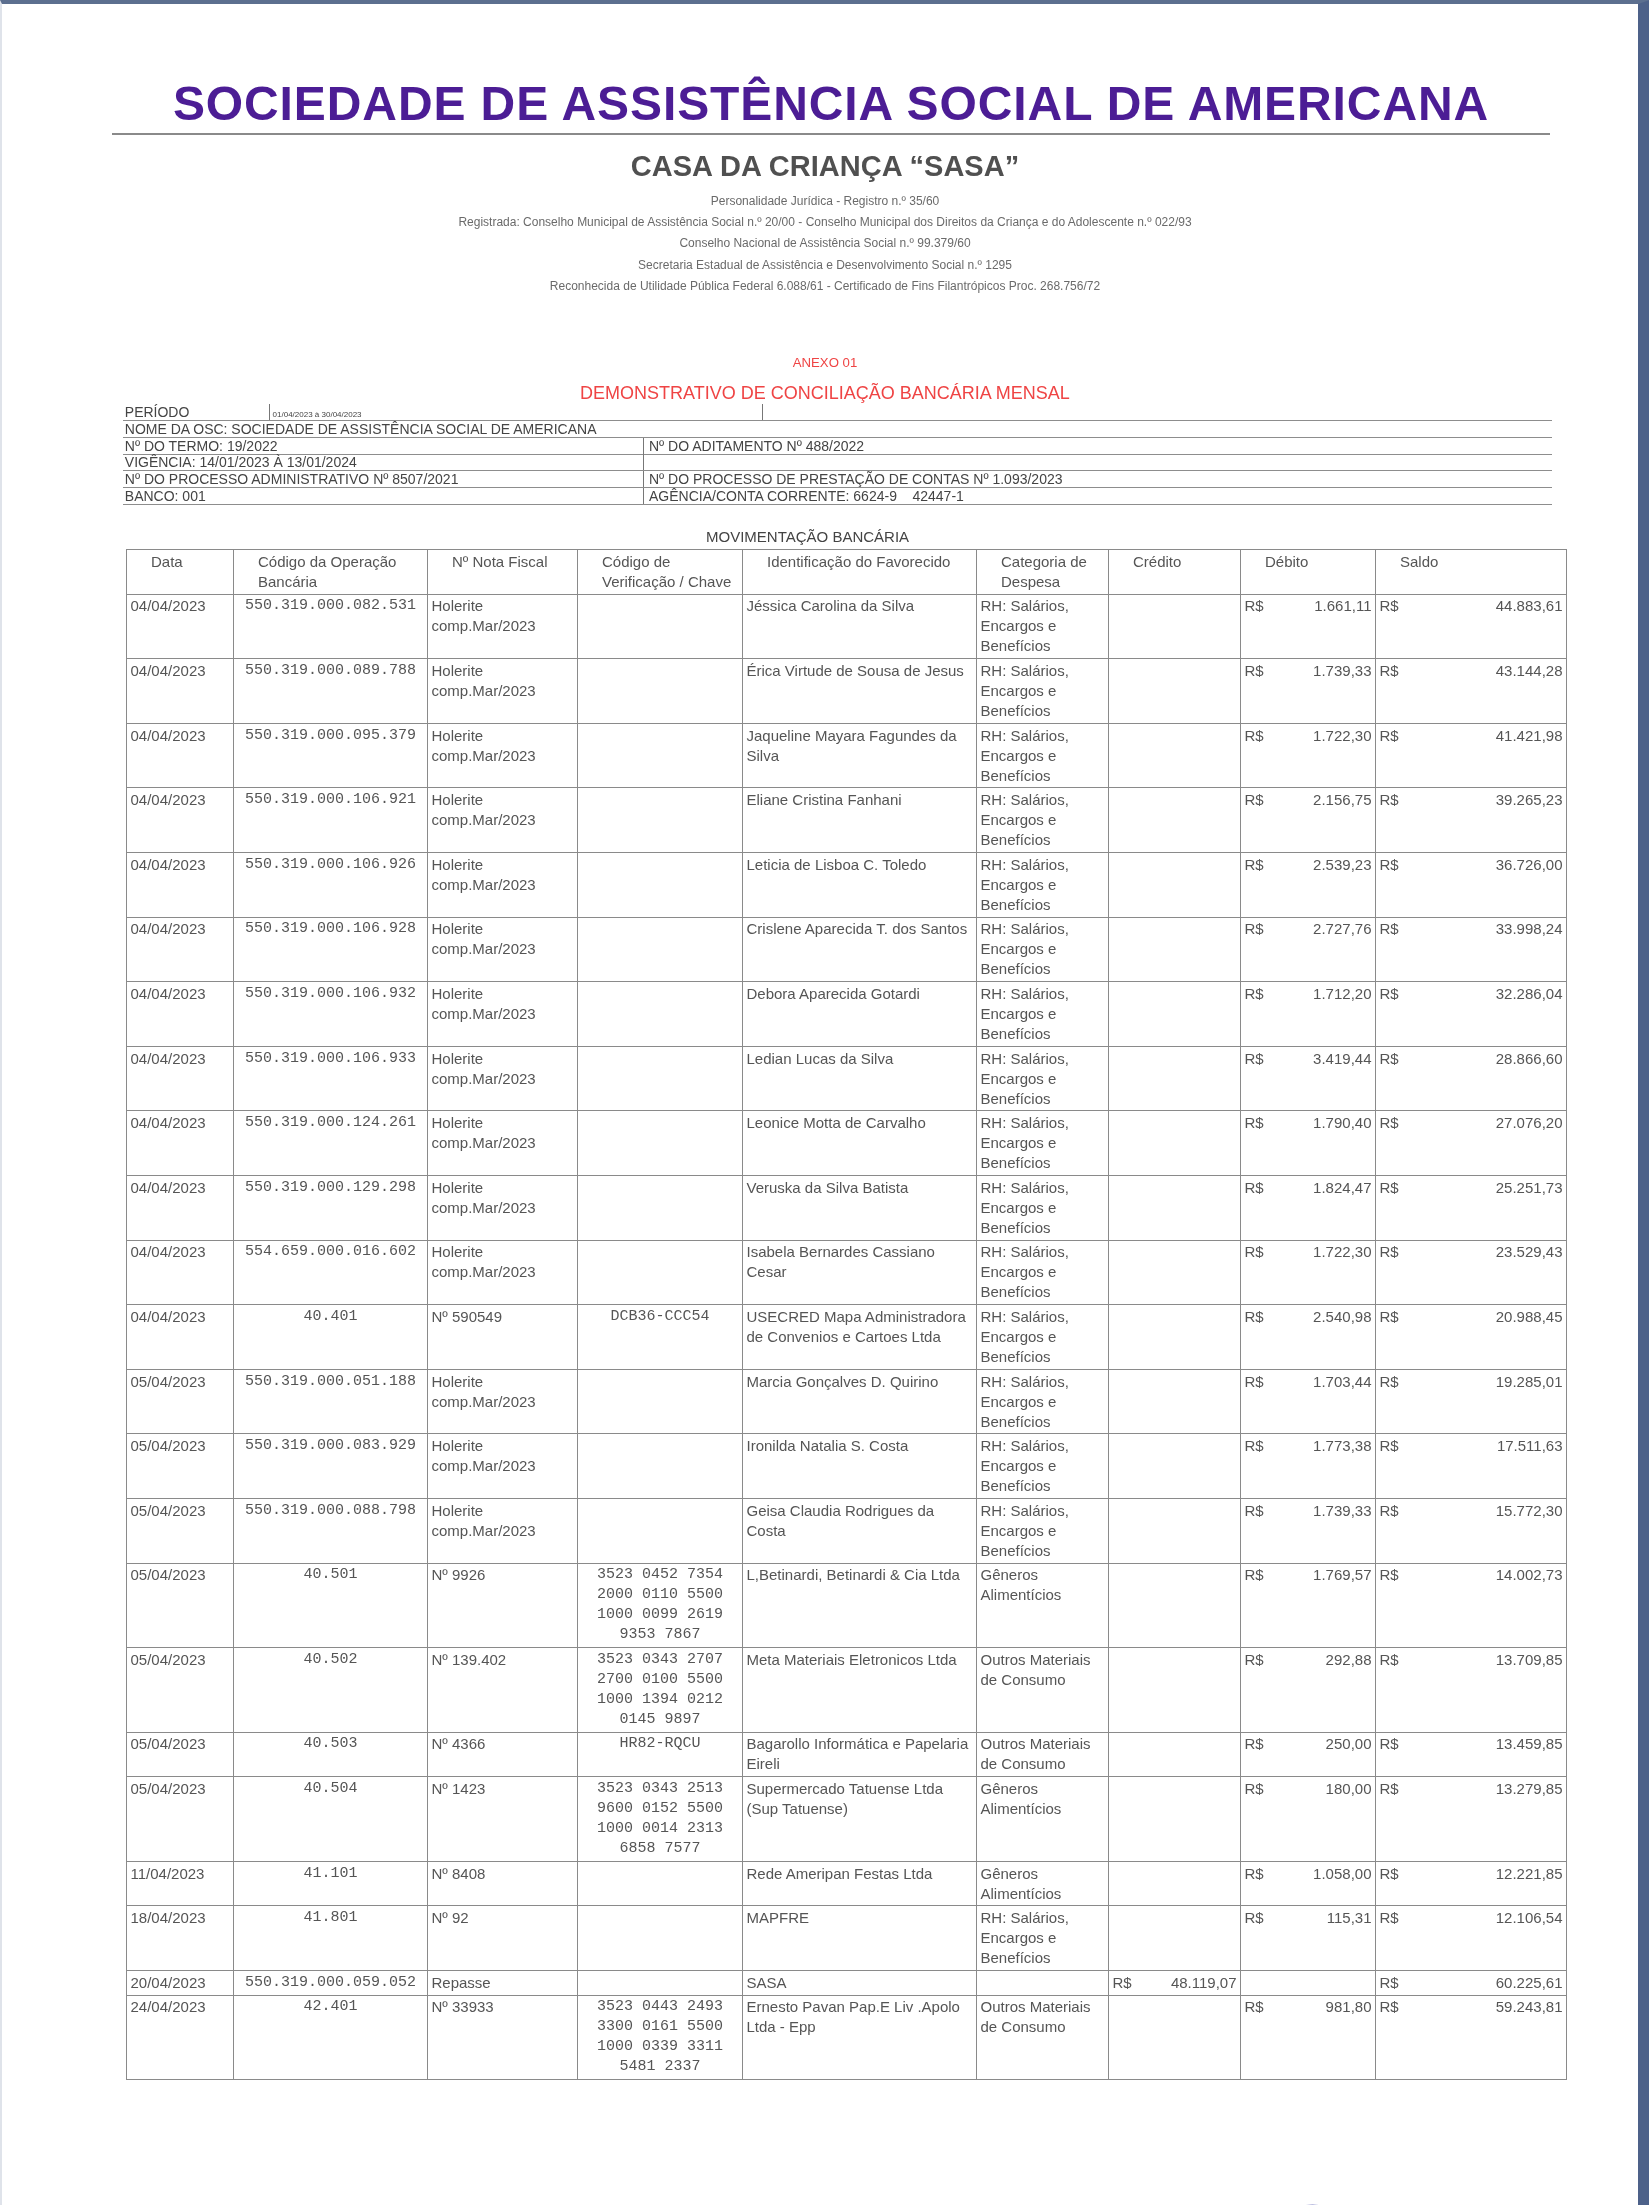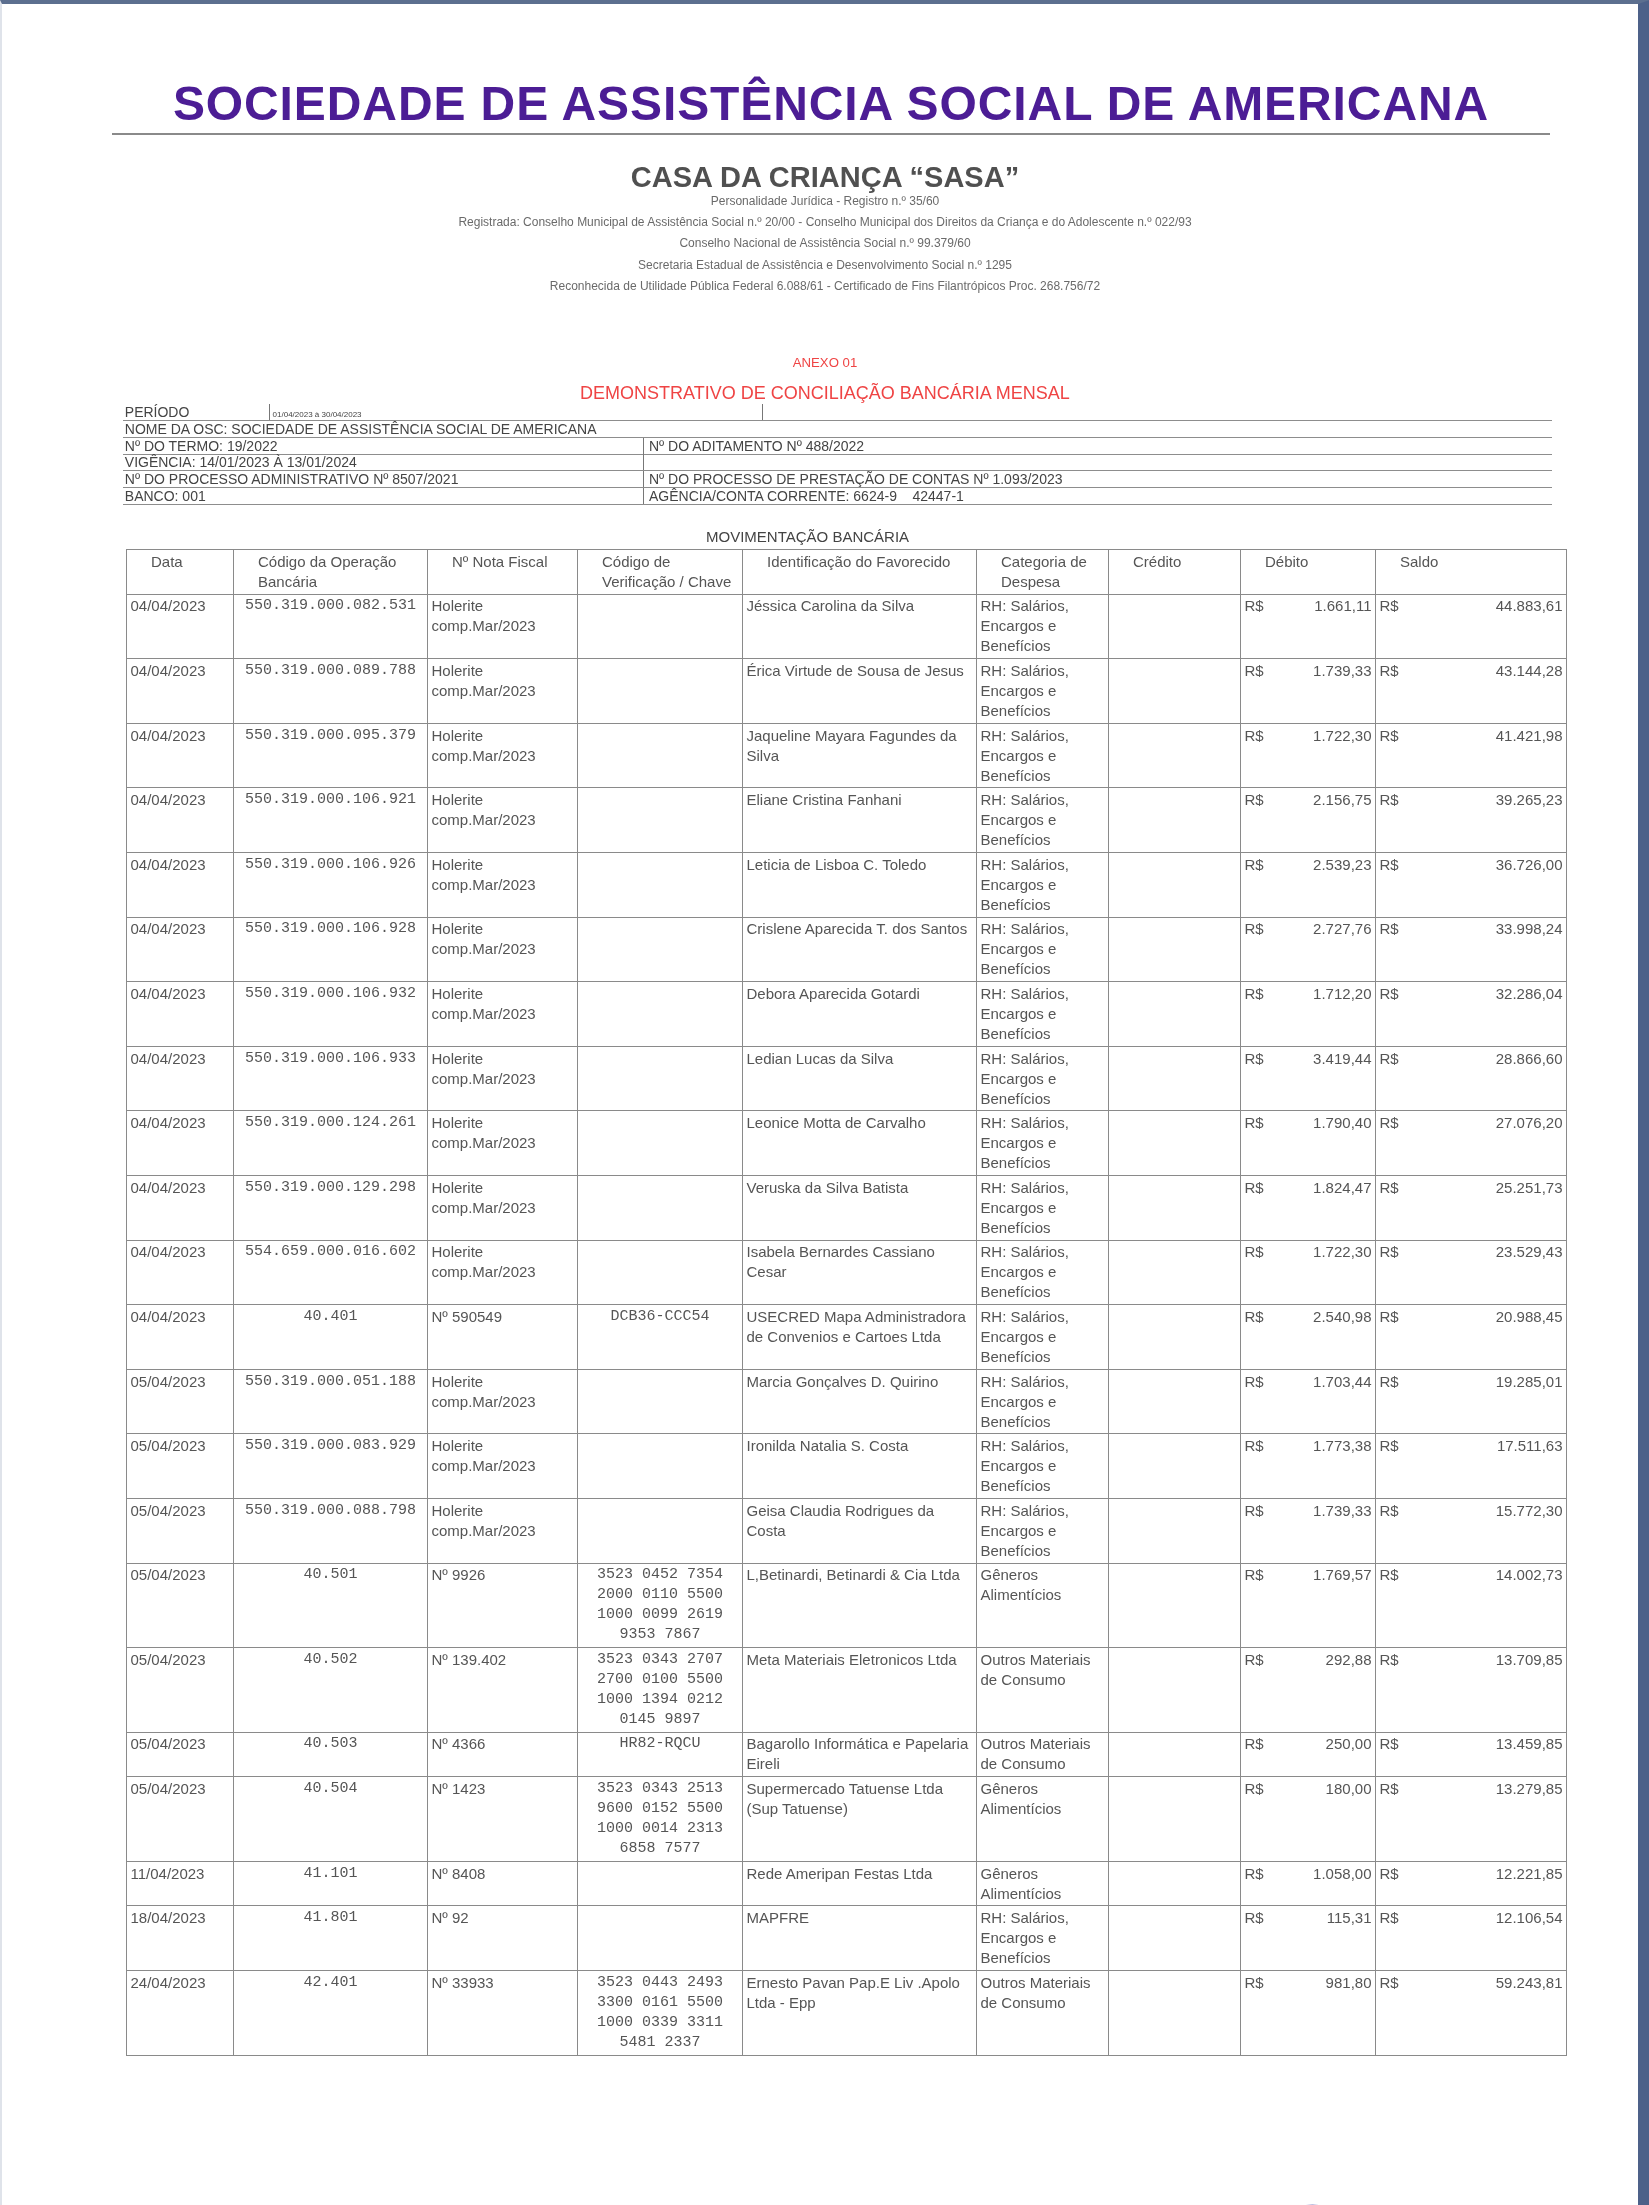--- a/index.html
+++ b/index.html
@@ -17,21 +17,21 @@
     border-bottom:15px solid #46577a;
     border-left:2.6px solid #dfe3ea;
     pointer-events:none;
   }
   .org-title {
     position:absolute; left:112px; top:77px; width:1438px;
     font-size:48px; letter-spacing:0.9px; font-weight:bold; color:#4c1d95;
     text-align:center; line-height:53px;
     border-bottom:2.6px solid #8a8a8a; padding-bottom:3px;
   }
-  .sub-title { position:absolute; left:0; top:150px; width:1650px; font-size:29px; font-weight:bold; color:#505050; text-align:center;margin-top:11px; }
+  .sub-title { position:absolute; left:0; top:150px; width:1650px; font-size:29px; font-weight:bold; color:#505050; text-align:center; }
   .reg-line { position:absolute; left:0; width:1650px; text-align:center; font-size:12px; color:#6a6a6a; }
 
   .sheet-caption { position:absolute; left:0; width:1650px; text-align:center; font-size:13.2px; color:#ef4444; }
 
   .info-grid { position:absolute; left:123px; top:404px; width:1429px; font-size:14px; color:#444; }
   .info-row { position:absolute; left:0; width:1429px; height:16px; border-bottom:1.3px solid #8d8d8d; }
   .info-cell { position:absolute; top:0; height:16px; line-height:16px; white-space:nowrap; }
   .info-vline { position:absolute; top:0; width:1.3px; height:16px; background:#777; }
   .period-box { position:absolute; left:146px; top:0; width:492px; height:16px; border-left:1.3px solid #777; border-right:1.3px solid #777; }
   .period-val { font-size:8px; padding-left:2.6px; line-height:16px; }
@@ -565,20 +565,41 @@
           </div>
         </td>
         <td>
           <div class="money">
             <span>R$</span>
             <span>12.106,54</span>
           </div>
         </td>
       </tr>
       <tr>
+        <td>20/04/2023</td>
+        <td class="center">550.319.000.059.052</td>
+        <td>Repasse</td>
+        <td class="center"></td>
+        <td>SASA</td>
+        <td></td>
+        <td>
+          <div class="money">
+            <span>R$</span>
+            <span>48.119,07</span>
+          </div>
+        </td>
+        <td></td>
+        <td>
+          <div class="money">
+            <span>R$</span>
+            <span>60.225,61</span>
+          </div>
+        </td>
+      </tr>
+      <tr>
         <td>24/04/2023</td>
         <td class="center">42.401</td>
         <td>Nº 33933</td>
         <td class="center">3523 0443 2493 3300 0161 5500 1000 0339 3311 5481 2337</td>
         <td>Ernesto Pavan Pap.E Liv .Apolo Ltda - Epp</td>
         <td>Outros Materiais de Consumo</td>
         <td></td>
         <td>
           <div class="money">
             <span>R$</span>

